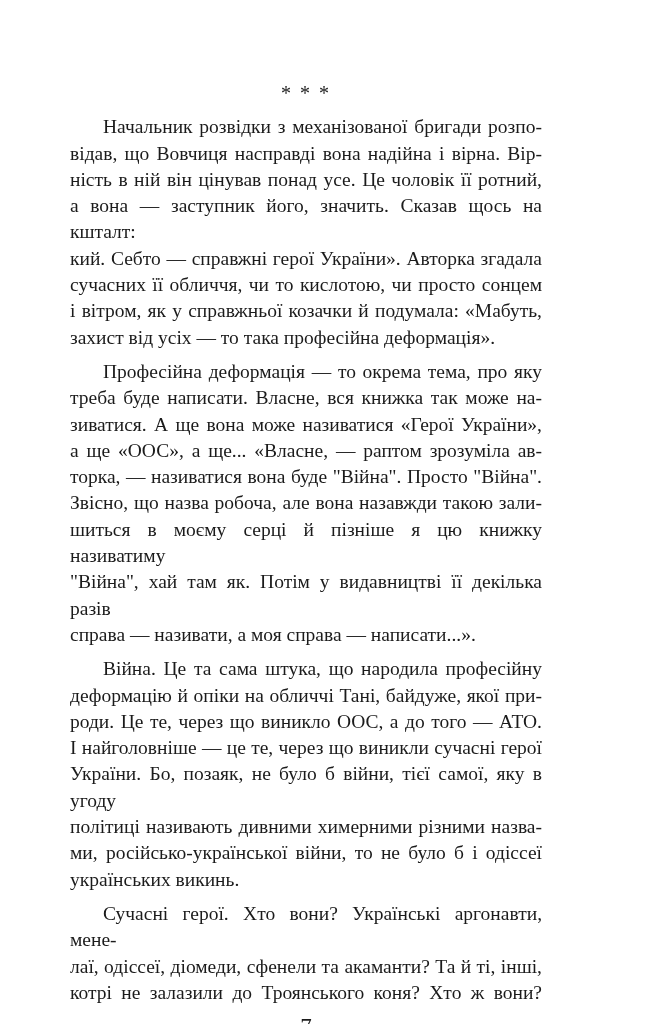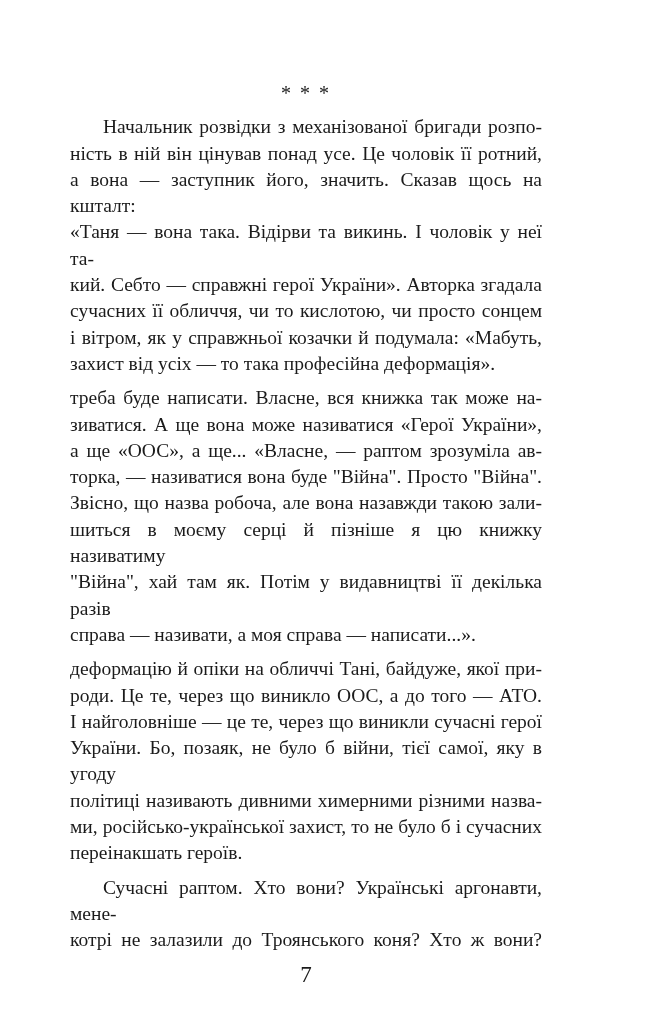--- a/index.html
+++ b/index.html
@@ -59,51 +59,54 @@
 </head>
 <body>
 
 <div class="page">
   <div class="textblock">
 
     <div class="separator">* * *</div>
 
     <div class="paragraph">
       <div class="line indent">Начальник розвідки з механізованої бригади розпо-</div>
+      <div class="line">відав, що Вовчиця насправді вона надійна і вірна. Вір-</div>
       <div class="line">ність в ній він цінував понад усе. Це чоловік її ротний,</div>
       <div class="line">а вона — заступник його, значить. Сказав щось на кшталт:</div>
-      <div class="line">«Таня — вона така. Відірви та викинь. І чоловік у неї та-</div>
       <div class="line">кий. Себто — справжні герої України». Авторка згадала</div>
       <div class="line">сучасних її обличчя, чи то кислотою, чи просто сонцем</div>
       <div class="line">і вітром, як у справжньої козачки й подумала: «Мабуть,</div>
       <div class="line last">захист від усіх — то така професійна деформація».</div>
     </div>
 
     <div class="paragraph">
+      <div class="line indent">Професійна деформація — то окрема тема, про яку</div>
       <div class="line">треба буде написати. Власне, вся книжка так може на-</div>
       <div class="line">зиватися. А ще вона може називатися «Герої України»,</div>
       <div class="line">а ще «ООС», а ще... «Власне, — раптом зрозуміла ав-</div>
       <div class="line">торка, — називатися вона буде "Війна". Просто "Війна".</div>
       <div class="line">Звісно, що назва робоча, але вона назавжди такою зали-</div>
       <div class="line">шиться в моєму серці й пізніше я цю книжку називатиму</div>
       <div class="line">"Війна", хай там як. Потім у видавництві її декілька разів</div>
       <div class="line last">справа — називати, а моя справа — написати...».</div>
     </div>
 
     <div class="paragraph">
+      <div class="line indent">Війна. Це та сама штука, що народила професійну</div>
       <div class="line">деформацію й опіки на обличчі Тані, байдуже, якої при-</div>
       <div class="line">роди. Це те, через що виникло ООС, а до того — АТО.</div>
       <div class="line">І найголовніше — це те, через що виникли сучасні герої</div>
       <div class="line">України. Бо, позаяк, не було б війни, тієї самої, яку в угоду</div>
       <div class="line">політиці називають дивними химерними різними назва-</div>
-      <div class="line">ми, російсько-української захист, то не було б і сучасних</div>
-      <div class="line last">переінакшать героїв.</div>
+      <div class="line">ми, російсько-української війни, то не було б і одіссеї</div>
+      <div class="line last">українських викинь.</div>
     </div>
 
     <div class="paragraph">
-      <div class="line indent">Сучасні раптом. Хто вони? Українські аргонавти, мене-</div>
+      <div class="line indent">Сучасні герої. Хто вони? Українські аргонавти, мене-</div>
+      <div class="line">лаї, одіссеї, діомеди, сфенели та акаманти? Та й ті, інші,</div>
       <div class="line">котрі не залазили до Троянського коня? Хто ж вони?</div>
     </div>
 
     <div class="folio">7</div>
 
   </div>
 </div>
 
 </body></html>

